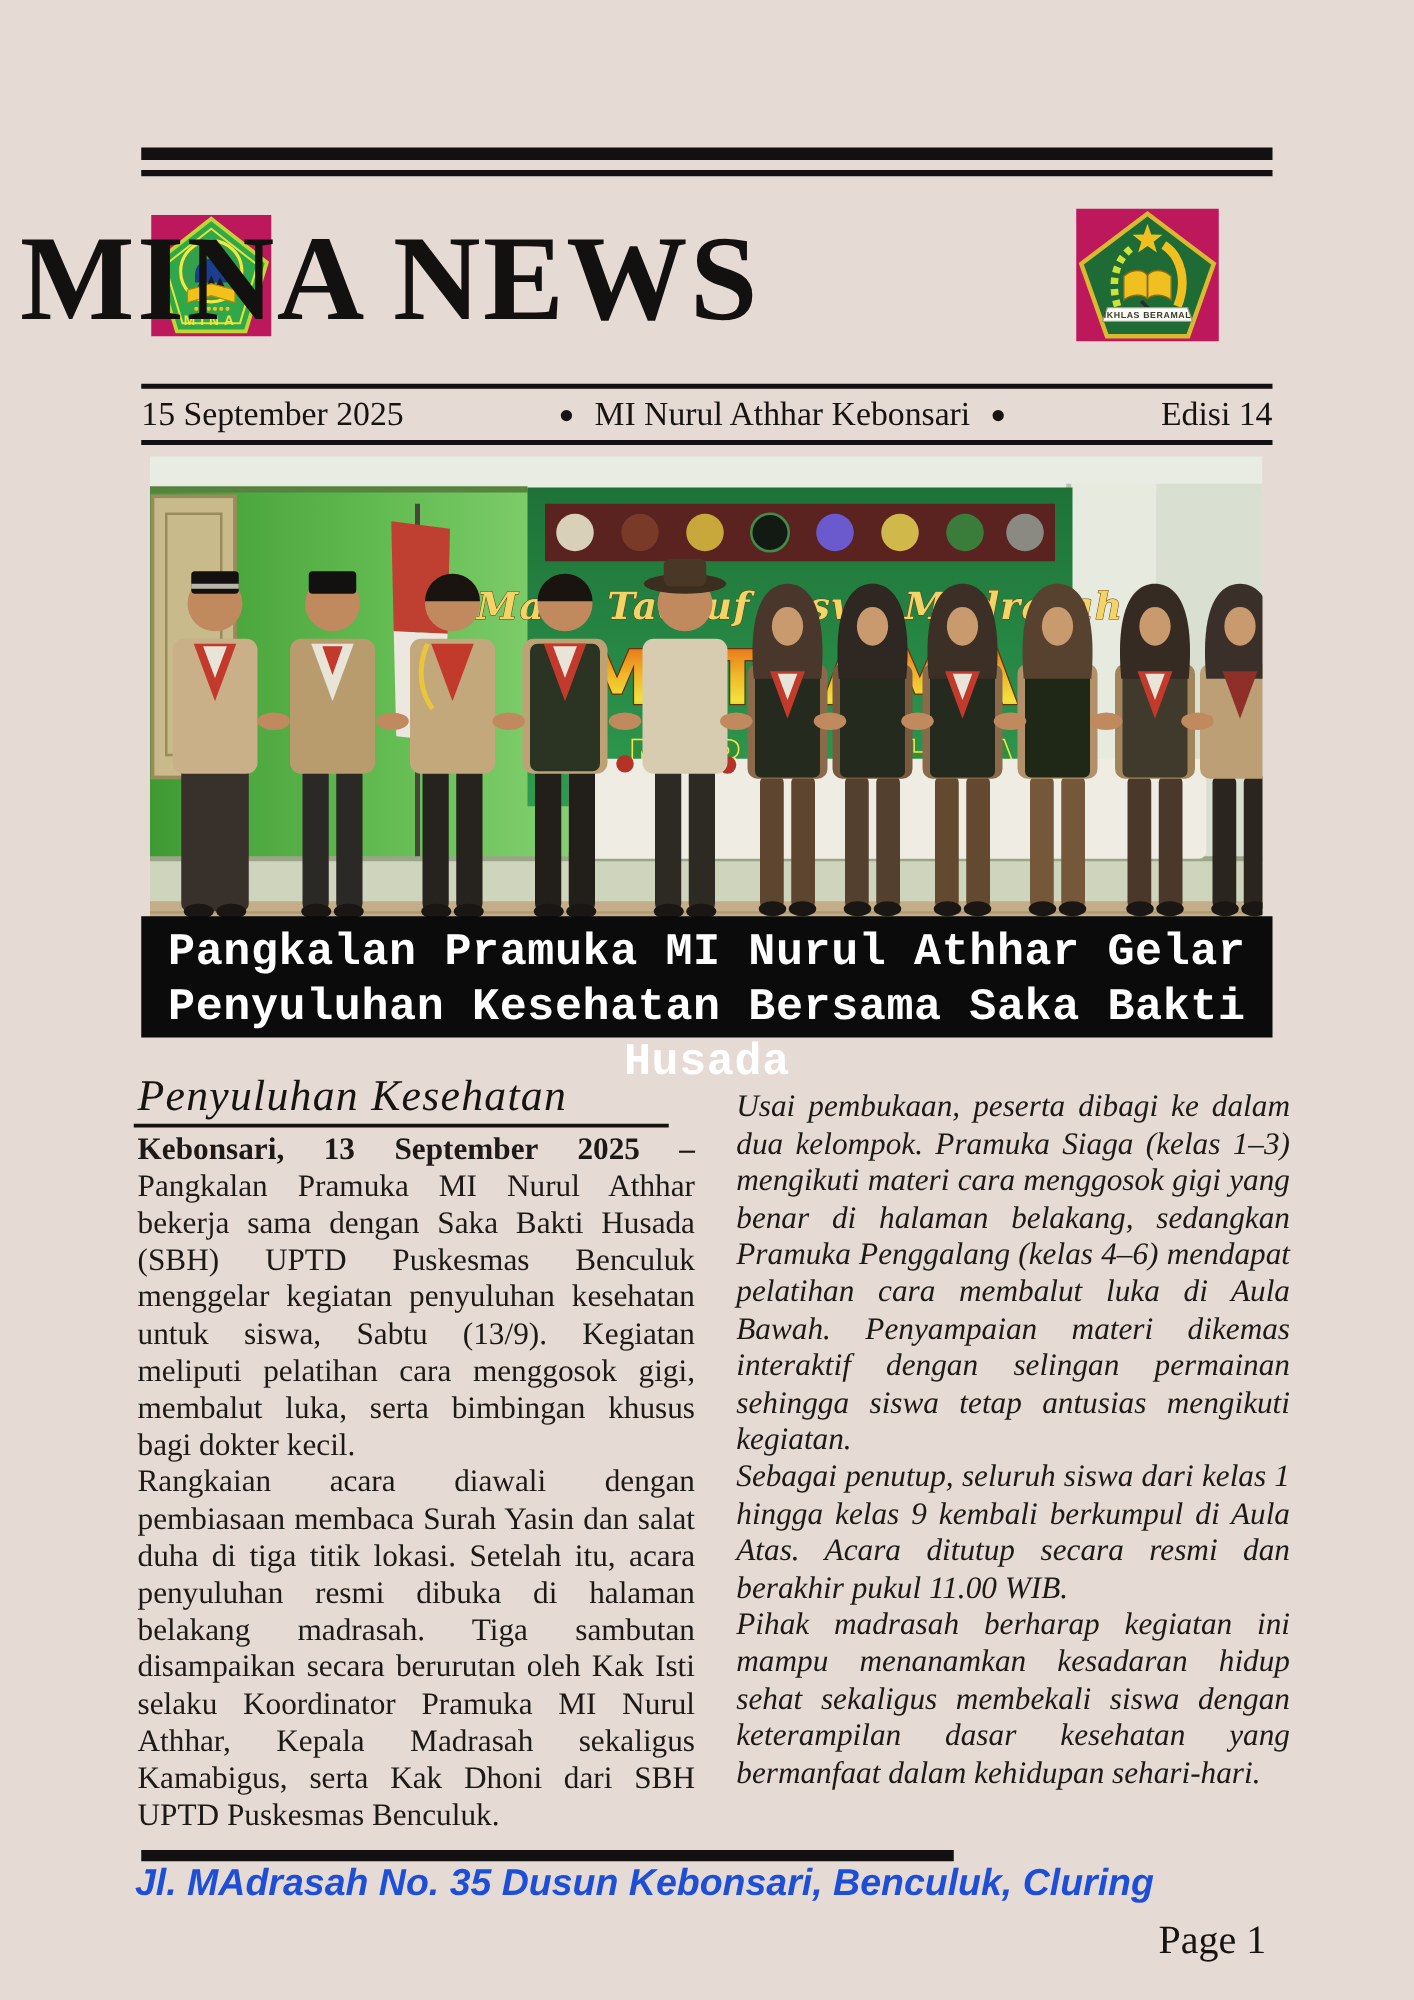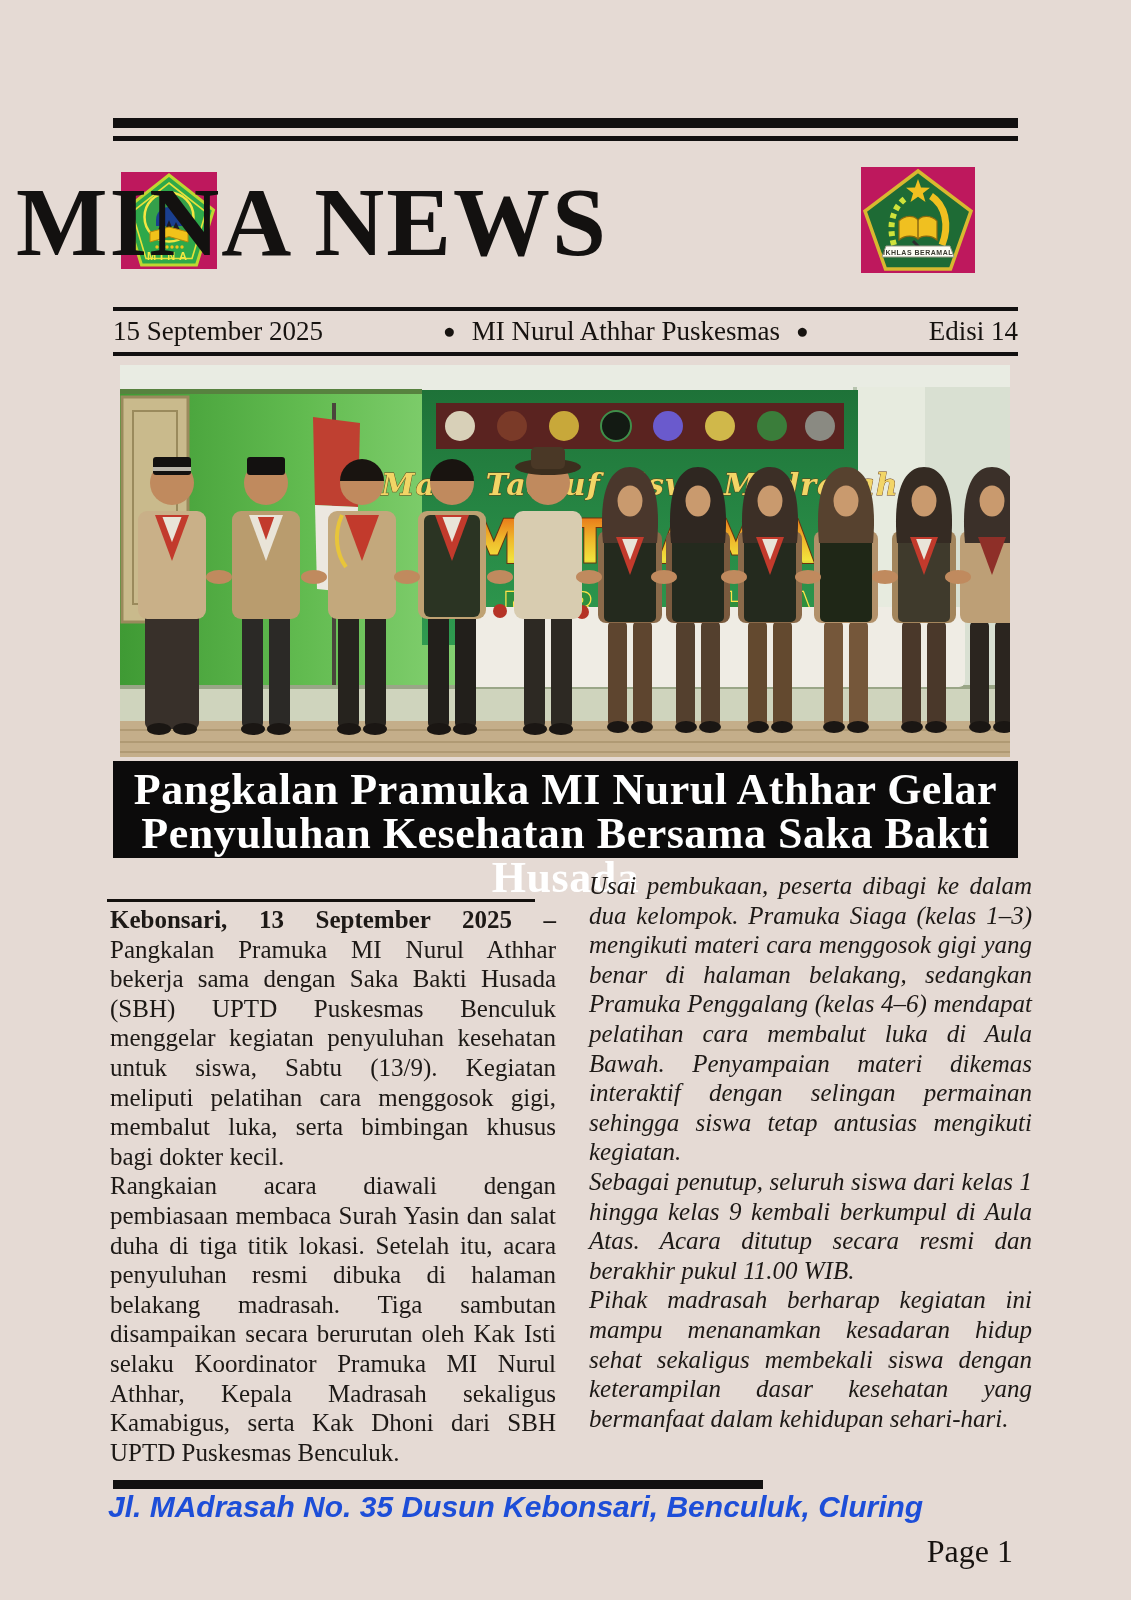--- a/index.html
+++ b/index.html
@@ -13,23 +13,23 @@
   .masthead-title{position:absolute;left:16px;right:0;top:158px;margin:0;
         font-size:97px;line-height:130px;font-weight:700;letter-spacing:2px;color:#131110;}
   .logo{position:absolute;background:#be185d;}
   .logo-left{left:121px;top:172px;width:96px;height:97px;}
   .logo-right{left:861px;top:167px;width:114px;height:106px;}
   .dateline{position:absolute;left:113px;right:113px;top:312px;height:38px;
         font-size:27px;display:flex;justify-content:space-between;align-items:center;}
   .dateline .center-group{display:flex;align-items:center;gap:16px;}
   .dot{font-size:21px;line-height:1;}
   .photo{position:absolute;left:120px;top:365px;width:890px;height:392px;margin:0;}
-  .headline{position:absolute;left:113px;top:761px;width:905px;height:97px;background:#0c0b0b;
-        color:#fff;font-family:Liberation Serif, serif;font-weight:700;text-align:center;
-        font-size:44px;line-height:44px;padding-top:7px;box-sizing:border-box;letter-spacing:.5px;}
+  .headline{position:absolute;left:113px;top:733px;width:905px;height:97px;background:#0c0b0b;
+        color:#fff;font-family:Liberation Mono, monospace;font-weight:700;text-align:center;
+        font-size:36px;line-height:44px;padding-top:7px;box-sizing:border-box;letter-spacing:.5px;}
   .section-title{position:absolute;left:110px;top:857px;margin:0;font-size:35px;
         font-style:italic;font-weight:400;letter-spacing:1px;}
   .title-rule{position:absolute;left:107px;top:899px;width:428px;height:3px;background:#14110e;}
   .col{position:absolute;font-size:25px;line-height:29.6px;text-align:justify;color:#1d1916;}
   .col p{margin:0;}
   .lead{font-weight:700;}
   .col-left{left:110px;top:905px;width:446px;}
   .col-right{left:589px;top:871px;width:443px;font-style:italic;}
   .rule-footer{position:absolute;left:113px;top:1480px;width:650px;height:9px;background:#121010;}
   .address{position:absolute;left:108px;top:1490px;font-family:"Liberation Sans",sans-serif;
@@ -80,21 +80,21 @@
       <polygon points="25,79 89,79 93,90 21,90" fill="#fdfdf5" stroke="#9a9a88" stroke-width="1"></polygon>
       <text x="57" y="87.5" text-anchor="middle" font-family="Liberation Sans, sans-serif" font-size="7" font-weight="bold" letter-spacing="0.5" fill="#3a3a30">IKHLAS BERAMAL</text>
     </svg>
   </div>
 
   <div class="rule rule-c"></div>
   <div class="dateline">
     <span>15 September 2025</span>
     <span class="center-group">
       <span class="dot">●</span>
-      <span>MI Nurul Athhar Puskesmas</span>
+      <span>MI Nurul Athhar Kebonsari</span>
       <span class="dot">●</span>
     </span>
     <span>Edisi 14</span>
   </div>
   <div class="rule rule-d"></div>
 
   <figure class="photo">
     <svg id="photo-svg" width="890" height="392" viewBox="0 0 890 392">
       <defs>
         <linearGradient id="gWall" x1="0" y1="0" x2="1" y2="0">
@@ -276,20 +276,21 @@
           <ellipse cx="838" cy="212" rx="13" ry="7" fill="#c08a5e"></ellipse>
         </g>
     </svg>
   </figure>
 
   <div class="headline">
     <div>Pangkalan Pramuka MI Nurul Athhar Gelar</div>
     <div>Penyuluhan Kesehatan Bersama Saka Bakti Husada</div>
   </div>
 
+  <h2 class="section-title">Penyuluhan Kesehatan</h2>
   <div class="title-rule"></div>
 
   <section class="col col-left">
     <p><b class="lead">Kebonsari, 13 September 2025 –</b> <span>Pangkalan Pramuka MI Nurul Athhar bekerja sama dengan Saka Bakti Husada (SBH) UPTD Puskesmas Benculuk menggelar kegiatan penyuluhan kesehatan untuk siswa, Sabtu (13/9). Kegiatan meliputi pelatihan cara menggosok gigi, membalut luka, serta bimbingan khusus bagi dokter kecil.</span></p>
     <p>Rangkaian acara diawali dengan pembiasaan membaca Surah Yasin dan salat duha di tiga titik lokasi. Setelah itu, acara penyuluhan resmi dibuka di halaman belakang madrasah. Tiga sambutan disampaikan secara berurutan oleh Kak Isti selaku Koordinator Pramuka MI Nurul Athhar, Kepala Madrasah sekaligus Kamabigus, serta Kak Dhoni dari SBH UPTD Puskesmas Benculuk.</p>
   </section>
 
   <section class="col col-right">
     <p>Usai pembukaan, peserta dibagi ke dalam dua kelompok. Pramuka Siaga (kelas 1–3) mengikuti materi cara menggosok gigi yang benar di halaman belakang, sedangkan Pramuka Penggalang (kelas 4–6) mendapat pelatihan cara membalut luka di Aula Bawah. Penyampaian materi dikemas interaktif dengan selingan permainan sehingga siswa tetap antusias mengikuti kegiatan.</p>
     <p>Sebagai penutup, seluruh siswa dari kelas 1 hingga kelas 9 kembali berkumpul di Aula Atas. Acara ditutup secara resmi dan berakhir pukul 11.00 WIB.</p>

